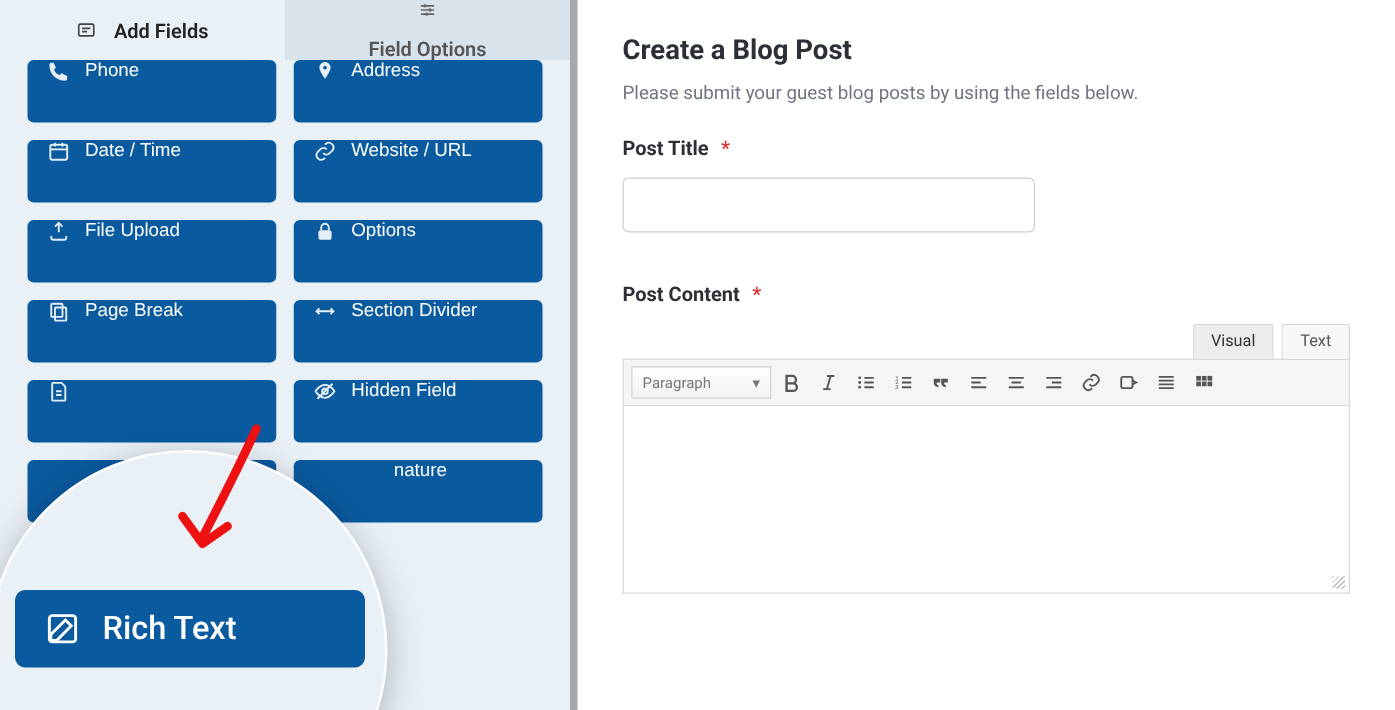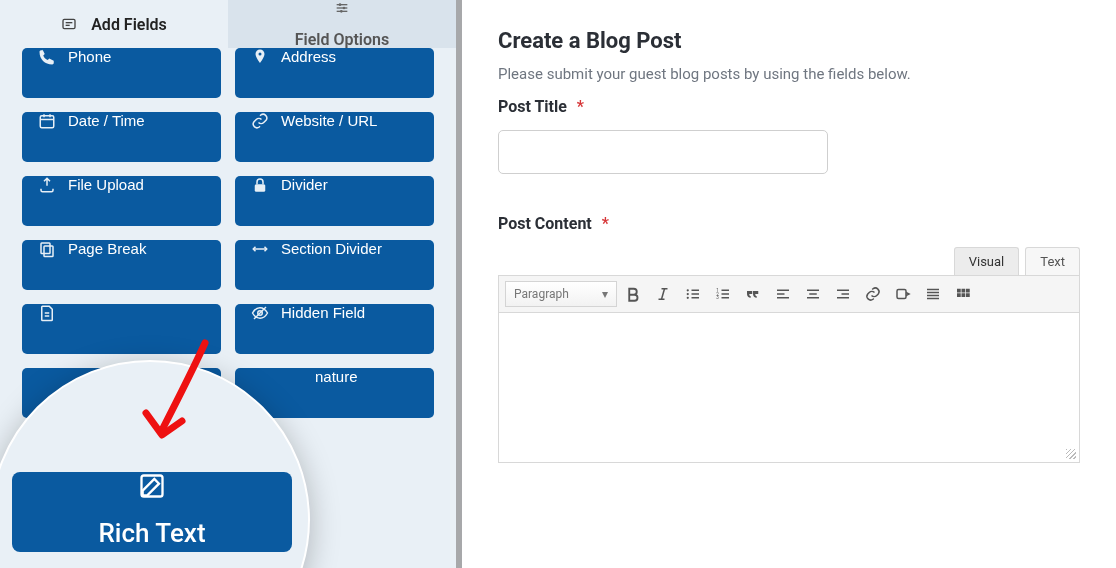--- a/index.html
+++ b/index.html
@@ -14,26 +14,26 @@
 .group { padding: 0 22px; }
 .group-header { display: flex; align-items: center; justify-content: space-between; padding: 20px 0 18px 0; cursor: pointer; }
 .group-title { font-size: 18px; font-weight: 700; color: #262b33; }
 .chevron { color: #6b7785; font-size: 16px; }
 .field-grid { display: grid; grid-template-columns: 1fr 1fr; gap: 14px 14px; }
 .field-btn { background: #0a5aa0; color: #fff; height: 50px; border-radius: 5px; display: flex; align-items: flex-start; padding: 0 16px; gap: 12px; font-size: 15px; font-weight: 500; cursor: pointer; border: none; text-align: left; overflow: hidden; }
 .field-btn .fi { width: 18px; height: 18px; flex: 0 0 18px; display: inline-flex; align-items: center; justify-content: center; opacity: 0.9; }
 .field-btn span.lbl { white-space: nowrap; }
 .zoom-wrap { position: absolute; left: -10px; top: 360px; width: 320px; height: 320px; border-radius: 50%; background: #e9f0f6; border: 2px solid #fff; box-shadow: 0 6px 30px rgba(0,0,0,0.25); overflow: hidden; }
 .zoom-inner { position: absolute; left: 20px; top: 110px; width: 280px; }
-.zoom-btn { background: #0a5aa0; color: #fff; height: 80px; border-radius: 8px; display: flex; align-items: center; padding: 0 24px; gap: 18px; font-size: 26px; font-weight: 500; cursor: pointer; flex-direction: column; }
+.zoom-btn { background: #0a5aa0; color: #fff; height: 62px; border-radius: 8px; display: flex; align-items: center; padding: 0 24px; gap: 18px; font-size: 26px; font-weight: 500; cursor: pointer; }
 .zoom-btn .zi { width: 28px; height: 28px; display: inline-flex; align-items: center; justify-content: center; }
 .arrow-svg { position: absolute; left: 110px; top: 335px; width: 120px; height: 130px; z-index: 5; pointer-events: none; }
 .right-panel { flex: 1; padding: 28px 36px 0 36px; position: relative; }
 .form-title { font-size: 22px; font-weight: 700; color: #2b2f36; margin-bottom: 12px; }
-.form-desc { font-size: 15px; color: #6f7680; margin-bottom: 14px; }
+.form-desc { font-size: 15px; color: #6f7680; margin-bottom: 26px; }
 .field-label { font-size: 16px; font-weight: 700; color: #2b2f36; margin-bottom: 14px; }
 .req { color: #d63638; margin-left: 6px; font-weight: 600; }
 .text-input { width: 330px; height: 44px; border: 1px solid #cfcfcf; border-radius: 5px; font-size: 15px; padding: 0 12px; background: #fff; }
 .field-block { margin-bottom: 40px; }
 .editor-tabs-row { display: flex; justify-content: flex-end; gap: 6px; margin-bottom: 0; }
 .editor-tab { border: 1px solid #d8d8d8; border-bottom: none; padding: 6px 14px; font-size: 13px; color: #555; background: #f7f7f7; border-radius: 3px 3px 0 0; cursor: pointer; }
 .editor-tab.active { background: #ececec; color: #333; margin-left: 20px; }
 .toolbar { border: 1px solid #d8d8d8; background: #f5f5f5; display: flex; align-items: center; height: 38px; padding: 0 6px; gap: 2px; }
 .para-select { width: 112px; height: 26px; border: 1px solid #d4d4d4; background: linear-gradient(#fff,#f2f2f2); font-size: 12px; color: #777; display: flex; align-items: center; justify-content: space-between; padding: 0 8px; cursor: pointer; }
 .tb-btn { width: 28px; height: 28px; display: inline-flex; align-items: center; justify-content: center; color: #555; cursor: pointer; }
@@ -118,21 +118,21 @@
             </span>
           <span class="lbl">File Upload</span>
         </button>
         <button class="field-btn">
           <span class="fi">
               <svg viewBox="0 0 24 24">
                 <rect x="5" y="11" width="14" height="10" rx="2" fill="#fff"></rect>
                 <path d="M8 11V8a4 4 0 018 0v3" fill="none" stroke="#fff" stroke-width="2"></path>
               </svg>
             </span>
-          <span class="lbl">Divider</span>
+          <span class="lbl">Options</span>
         </button>
         <button class="field-btn">
           <span class="fi">
               <svg viewBox="0 0 24 24">
                 <rect x="4" y="4" width="12" height="14" rx="1" fill="none" stroke="#fff" stroke-width="2"></rect>
                 <rect x="8" y="8" width="12" height="14" rx="1" fill="none" stroke="#fff" stroke-width="2"></rect>
               </svg>
             </span>
           <span class="lbl">Page Break</span>
         </button>

